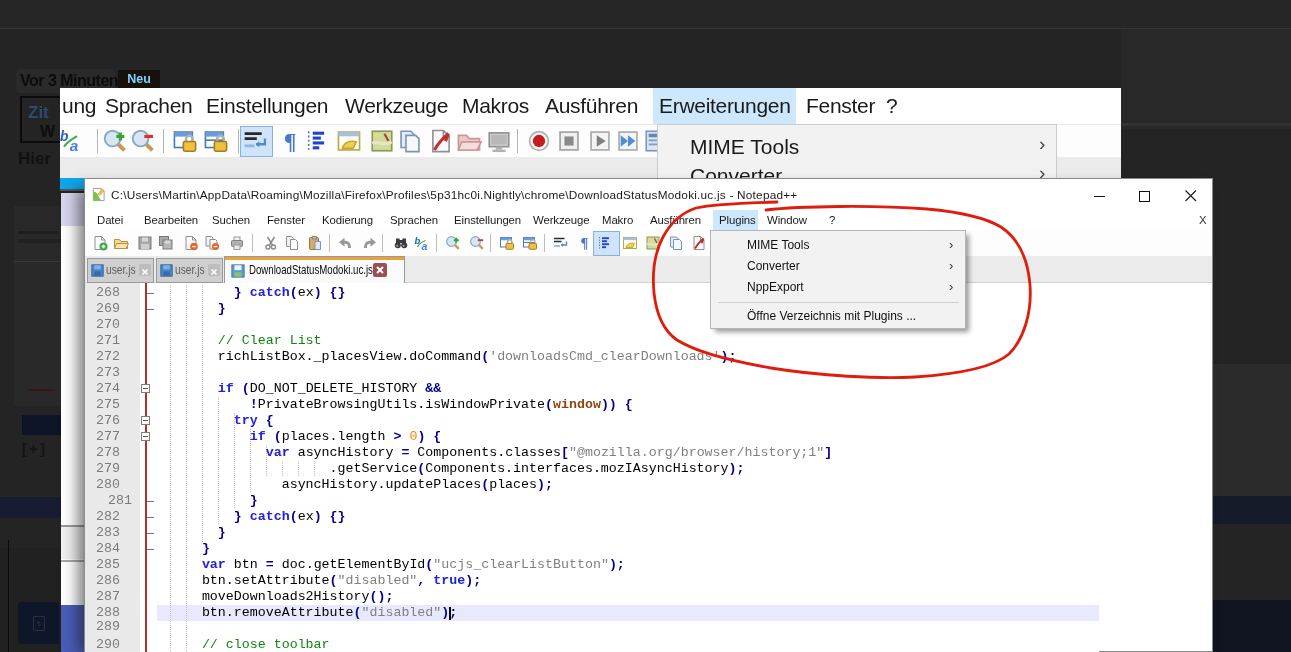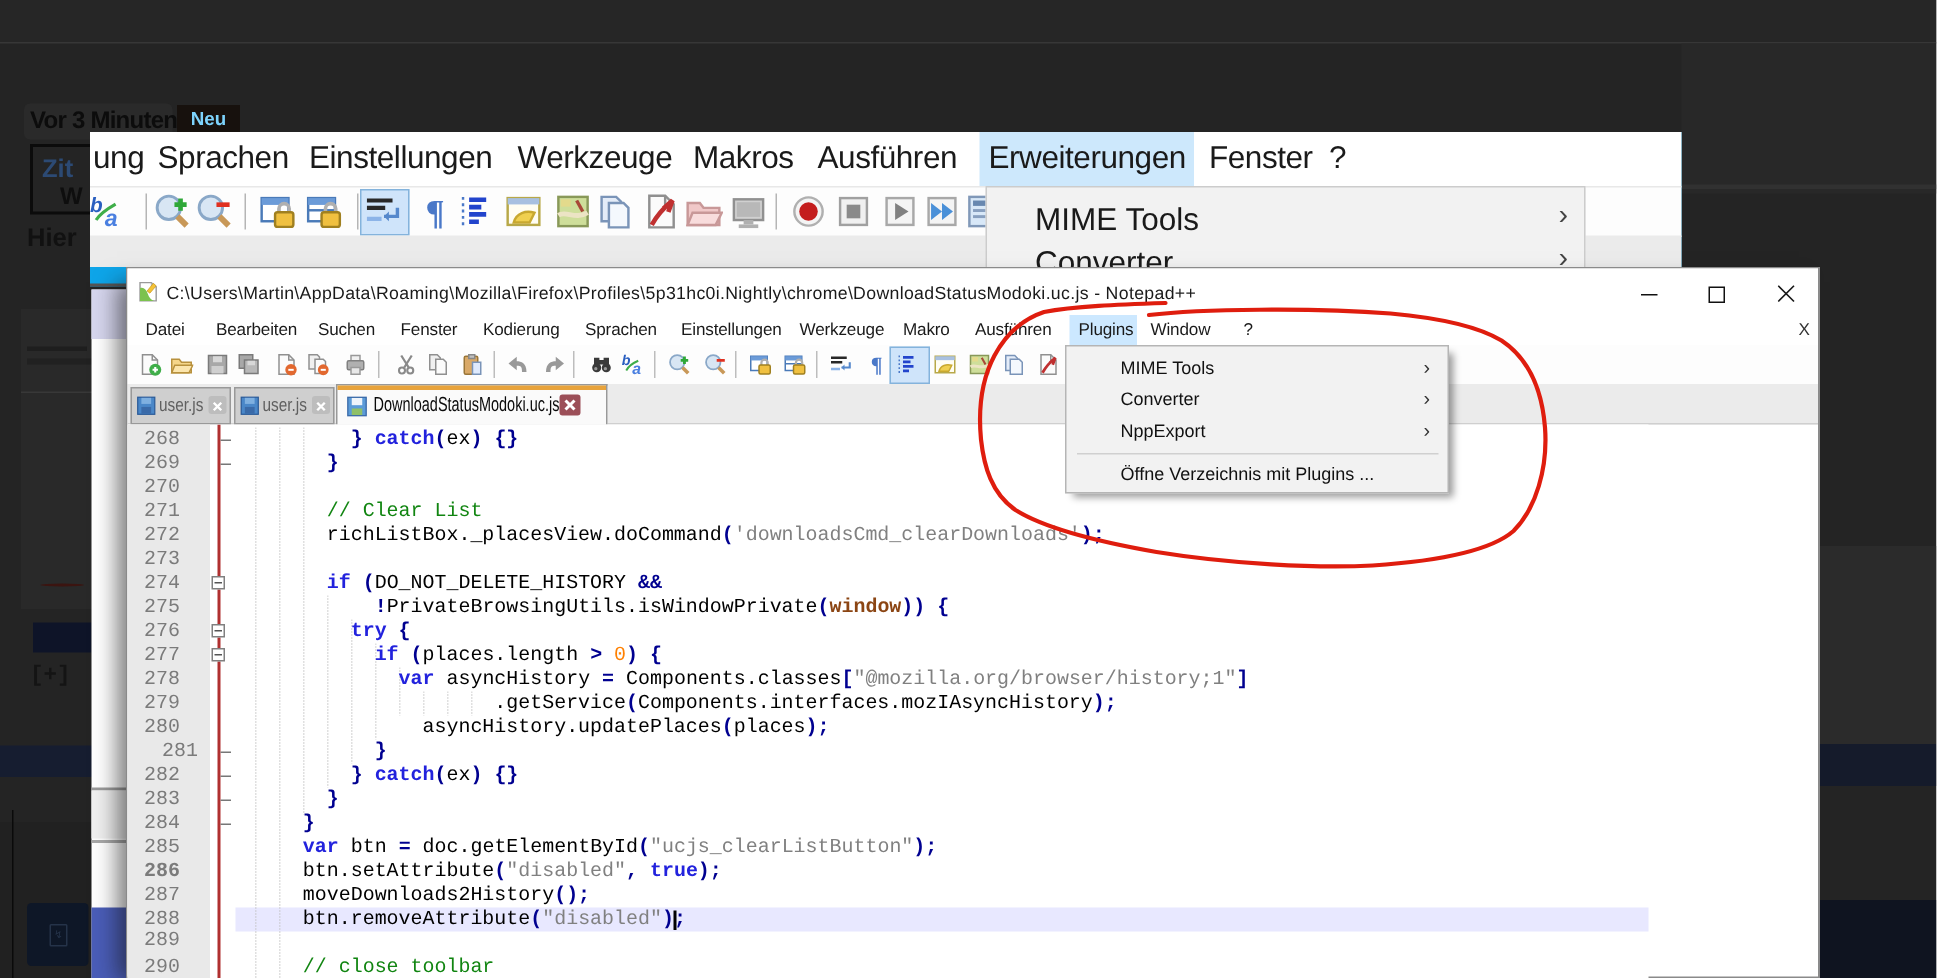--- a/index.html
+++ b/index.html
@@ -447,21 +447,21 @@
       <div class="ln" style="top:130px;">276</div>
         <div class="ln" style="top:146px;">277</div>
       <div class="ln" style="top:162px;">278</div>
         <div class="ln" style="top:178px;">279</div>
       <div class="ln" style="top:194px;">280</div>
         <div class="ln" style="top:210px;margin-left:12px;">281</div>
       <div class="ln" style="top:226px;">282</div>
         <div class="ln" style="top:242px;">283</div>
       <div class="ln" style="top:258px;">284</div>
         <div class="ln" style="top:274px;">285</div>
-      <div class="ln" style="top:290px;font-weight:bold;">286</div>
+      <div class="ln" style="top:290px;">286</div>
         <div class="ln" style="top:306px;">287</div>
       <div class="ln" style="top:322px;">288</div>
         <div class="ln" style="top:336px;">289</div>
       <div class="ln" style="top:354px;">290</div>
 
       <div class="abs" style="left:62px;top:10px;width:7px;height:1px;background:#777;"></div>
       <div class="abs" style="left:62px;top:26px;width:7px;height:1px;background:#777;"></div>
       <div class="abs" style="left:62px;top:218px;width:7px;height:1px;background:#777;"></div>
       <div class="abs" style="left:62px;top:234px;width:7px;height:1px;background:#777;"></div>
       <div class="abs" style="left:62px;top:250px;width:7px;height:1px;background:#777;"></div>

